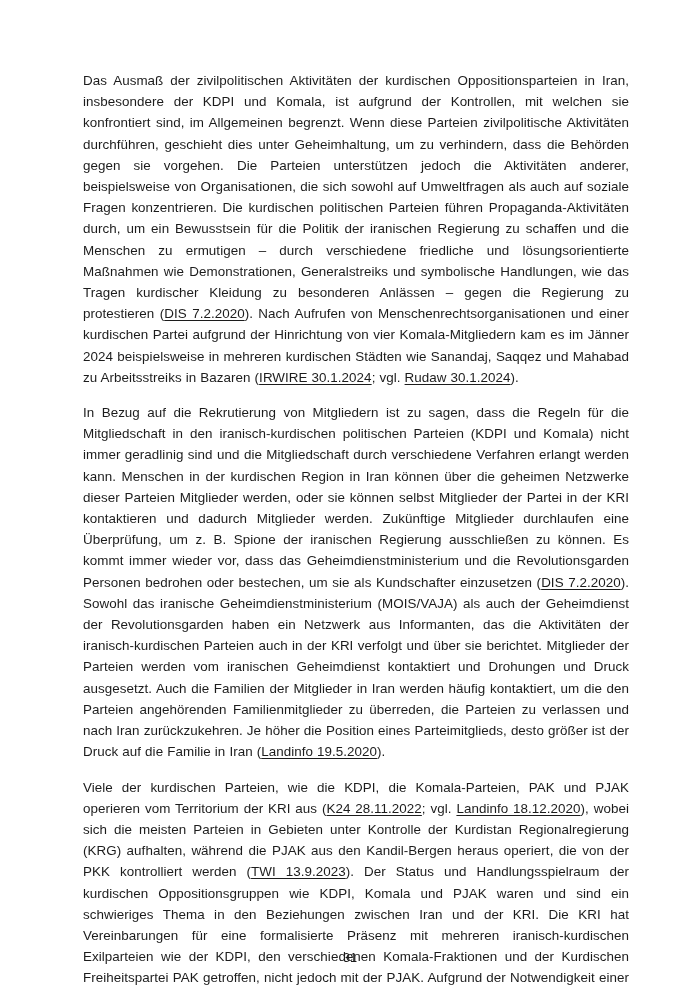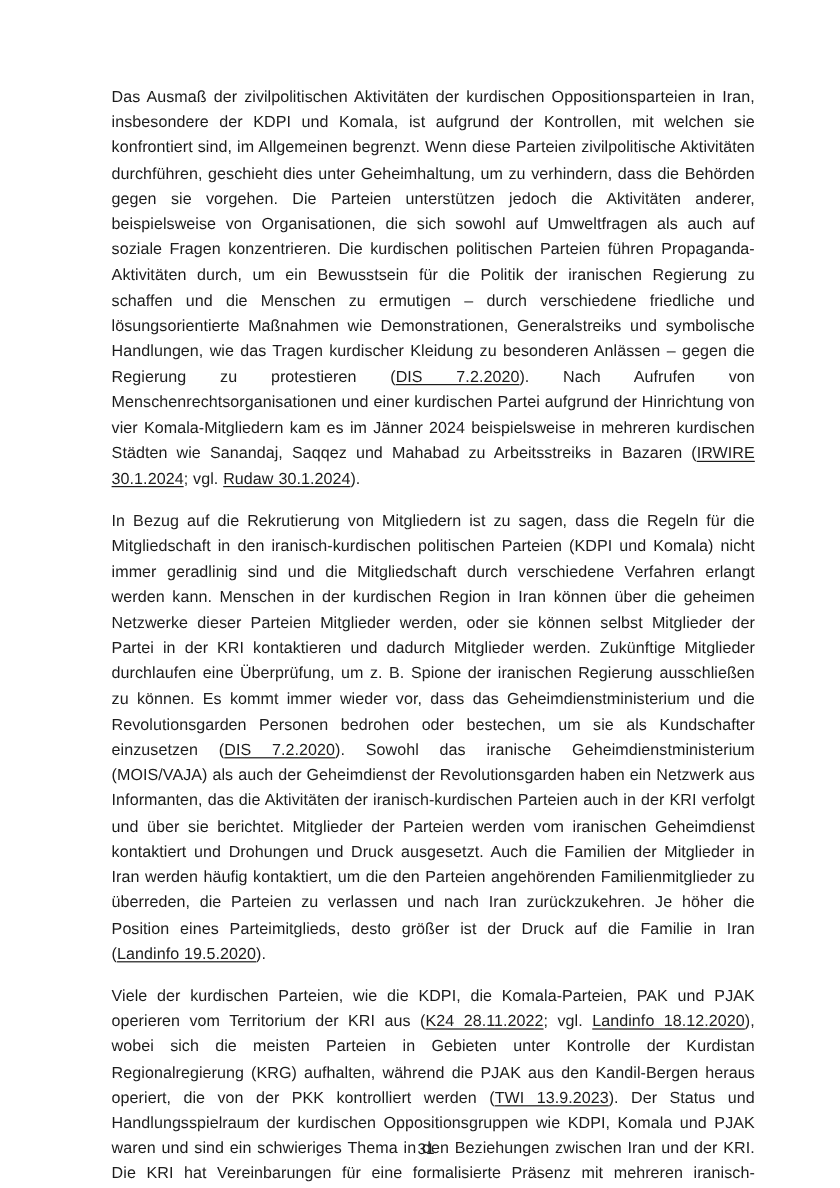--- a/index.html
+++ b/index.html
@@ -12,21 +12,20 @@
     background: #ffffff;
     font-family: "Liberation Sans", sans-serif;
     color: #1c1c1c;
     position: relative;
     overflow: hidden;
   }
   .page {
     position: absolute;
     inset: 0;
     background: #ffffff;
-    margin-left: 10px;
   }
   .content {
     position: absolute;
     top: 70px;
     left: 83px;
     right: 71px;
   }
   .para {
     margin: 0 0 14px 0;
     font-size: 13.4px;

